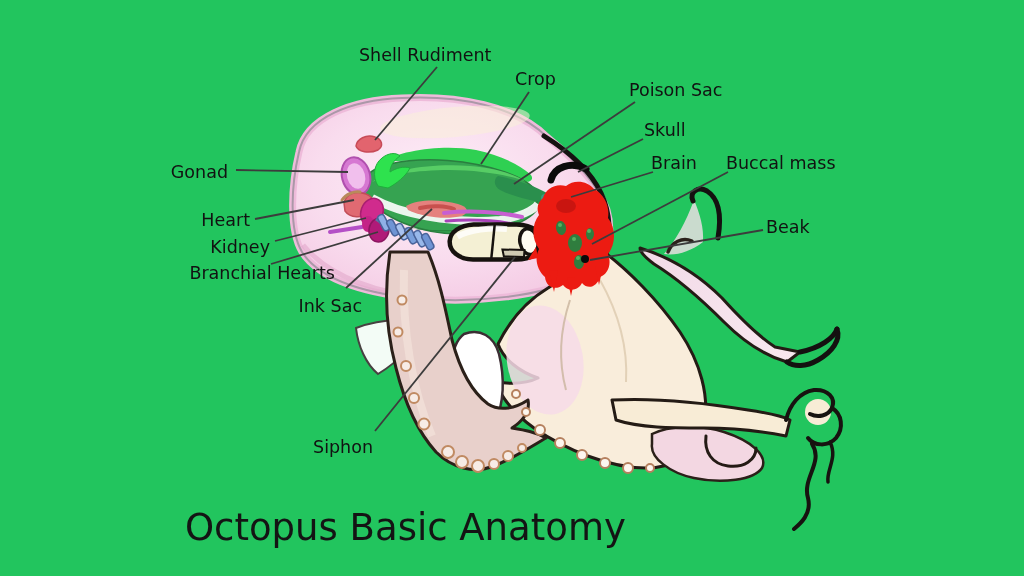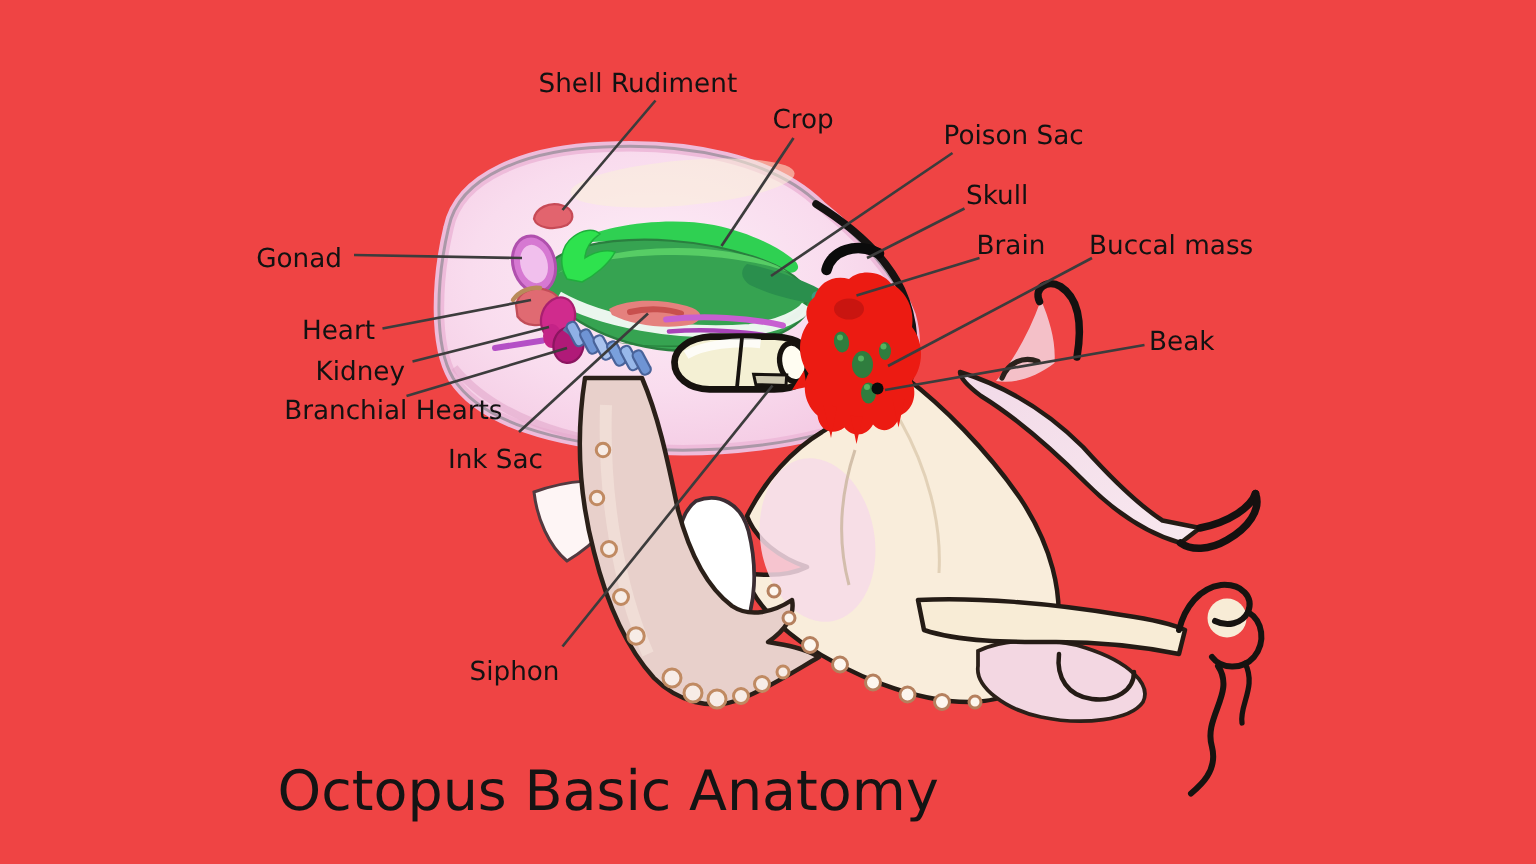--- a/index.html
+++ b/index.html
@@ -1,16 +1,16 @@
 <!DOCTYPE html>
 <html><head>
 <meta charset="utf-8">
 <style>
   html,body{margin:0;padding:0;background:#ffffff;}
-  .stage{position:relative;width:1024px;height:576px;background:#ef4444;overflow:hidden;}
+  .stage{position:relative;width:1024px;height:576px;background:#22c55e;overflow:hidden;}
   svg{display:block;}
   .lbl{font-family:"DejaVu Sans","Liberation Sans",sans-serif;font-size:17.5px;fill:#121212;}
   .ttl{font-family:"DejaVu Sans","Liberation Sans",sans-serif;font-size:37px;fill:#141414;}
   .leader{stroke:#3c3c3c;stroke-width:1.8;fill:none;}
 </style>
 </head>
 <body>
 
 <div class="stage">
 <svg viewBox="0 0 1024 576" width="1024" height="576">

